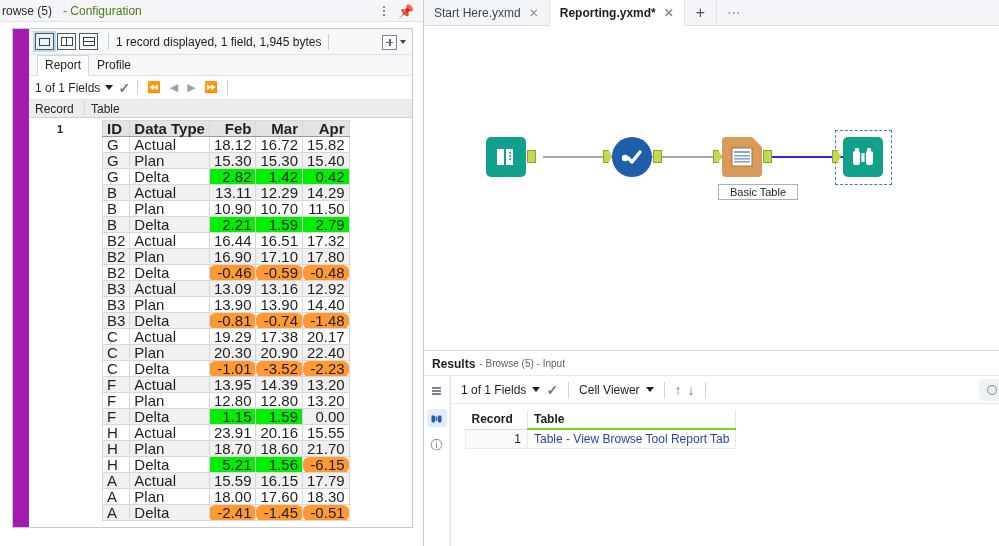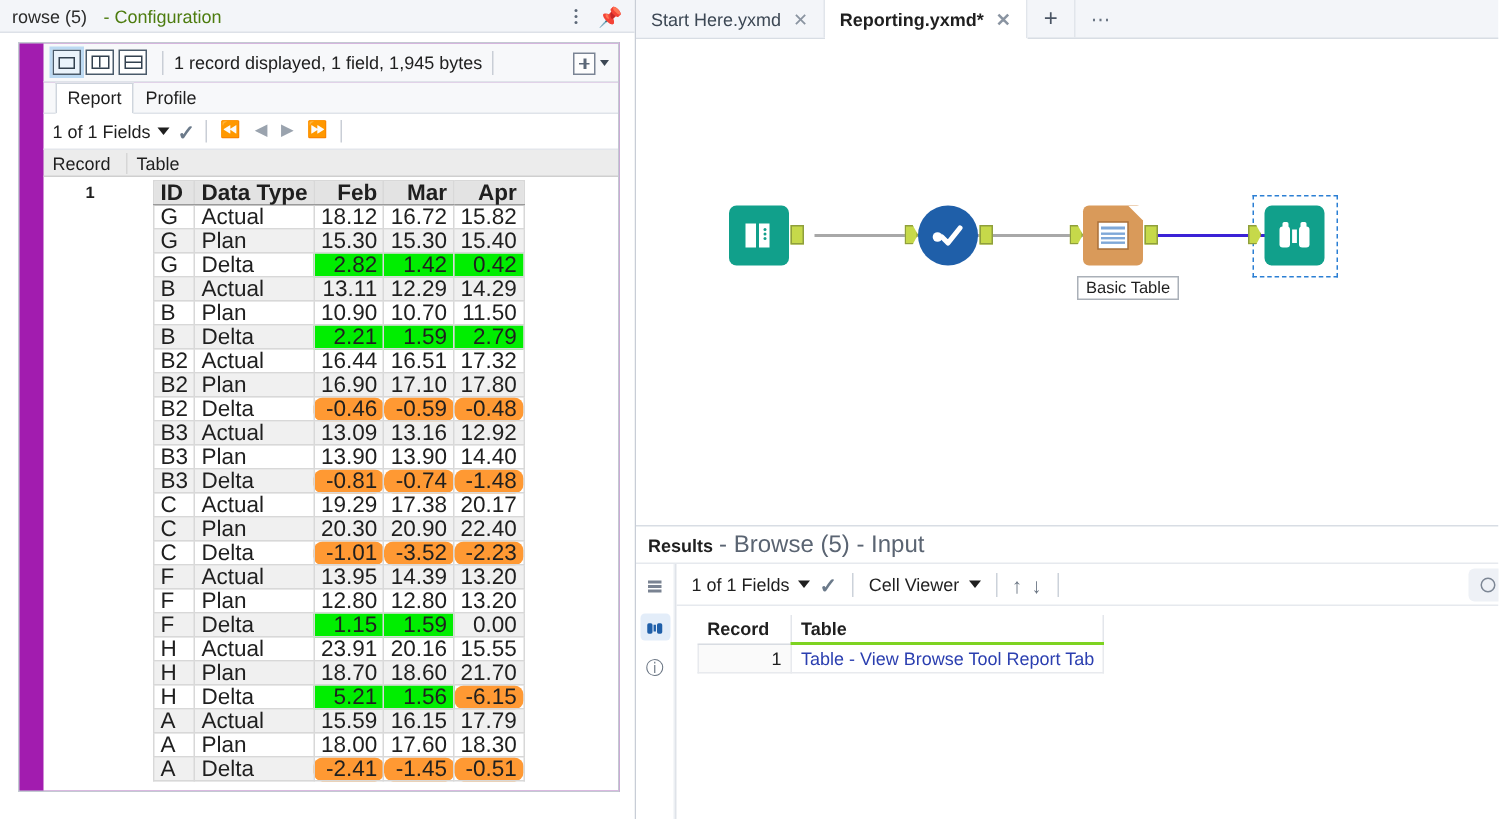--- a/index.html
+++ b/index.html
@@ -14,21 +14,21 @@
   #app { position: relative; width: 999px; height: 546px; }
 
   
   #config-panel {
     position: absolute; left: 0; top: 0; width: 424px; height: 546px;
     background: #ffffff; border-right: 1px solid #c8cdd6;
   }
   #config-title-bar {
     position: relative; height: 22px; background: #f3f5f9;
     border-bottom: 1px solid #dde1e8;
-    display: flex; align-items: center; padding-left: 8px;
+    display: flex; align-items: center; padding-left: 2px;
   }
   #config-title-bar .title-main { font-size: 12px; color: #2b2b2b; }
   #config-title-bar .title-sub { font-size: 12px; color: #4d7c0f; margin-left: 11px; }
   .titlebar-actions { position: absolute; right: 8px; top: 0; height: 22px; display: flex; align-items: center; gap: 14px; }
   .kebab { display: flex; flex-direction: column; gap: 2px; }
   .kebab i { display: block; width: 2px; height: 2px; background: #5c6878; border-radius: 50%; }
   .pin-icon { color: #5c6878; font-size: 13px; line-height: 1; }
 
   #config-body { position: absolute; left: 0; top: 22px; right: 0; bottom: 0; background: #ffffff; padding: 0; }
   #config-inner {
@@ -137,29 +137,29 @@
   .teal { background: #11a08b; }
   .orange-doc { width: 40px; height: 40px; background: #d99a5a; border-radius: 4px 4px 4px 4px; display: flex; align-items: center; justify-content: center; position: relative; }
   .orange-doc::after { content: ''; position: absolute; right: 0; top: 0; width: 10px; height: 10px; background: #ffffff; clip-path: polygon(0 0, 100% 0, 100% 100%); }
   .blue-circle { width: 40px; height: 40px; border-radius: 50%; background: #1f5fa9; display: flex; align-items: center; justify-content: center; }
   .connector { position: absolute; height: 2px; background: #a8a8a8; }
   .connector.blue { background: #3b22d6; height: 2px; }
   .port { position: absolute; width: 9px; height: 13px; background: #c6d94a; border: 1px solid #8f9f3c; }
   .port.arrow-in { clip-path: polygon(0 0, 60% 0, 100% 50%, 60% 100%, 0 100%); }
   .node-label {
     position: absolute; background: #ffffff; border: 1px solid #aab0b8;
-    font-size: 11px; padding: 1px 5px; color: #1f1f1f; white-space: nowrap;
+    font-size: 11px; padding: 1px 11px; color: #1f1f1f; white-space: nowrap;
   }
   .sel-outline { position: absolute; border: 1px dashed #2b7fd4; background: rgba(255,255,255,0); }
 
   
   #results-panel { position: absolute; left: 0; top: 352px; right: 0; bottom: 0; background: #ffffff; }
   #results-hdr { height: 24px; display: flex; align-items: center; padding-left: 8px; background: #ffffff; border-bottom: 1px solid #e6e9ee; }
   #results-hdr .rtitle { font-size: 12px; font-weight: bold; color: #1f1f1f; }
-  #results-hdr .rsub { font-size: 16px; color: #5a6472; margin-left: 4px; }
+  #results-hdr .rsub { font-size: 10px; color: #5a6472; margin-left: 4px; }
   #results-body { position: absolute; left: 0; top: 24px; right: 0; bottom: 0; display: flex; }
   #results-rail { width: 26px; background: #ffffff; display: flex; flex-direction: column; align-items: center; padding-top: 6px; gap: 9px; border-right: 1px solid #eceff3; }
   .rail-icon { width: 20px; height: 18px; display: flex; align-items: center; justify-content: center; color: #6b7684; font-size: 12px; border-radius: 3px; }
   .rail-icon.active { background: #e3edf9; color: #1f5fa9; }
   .rail-list i { display: block; width: 9px; height: 1.5px; background: #7a8392; margin: 1.5px 0; }
   #results-main { flex: 1; position: relative; background: #ffffff; border-left: 1px solid #dfe3e9; }
   #results-toolbar { height: 28px; display: flex; align-items: center; gap: 6px; padding: 0 10px; border-bottom: 1px solid #e6e9ee; position: relative; }
   #results-toolbar .lbl { font-size: 12px; color: #1f1f1f; white-space: nowrap; }
   .r-sep { width: 1px; height: 16px; background: #ccd2da; margin: 0 4px; }
   .arrow-updown { color: #6b7684; font-size: 14px; line-height: 1; }

